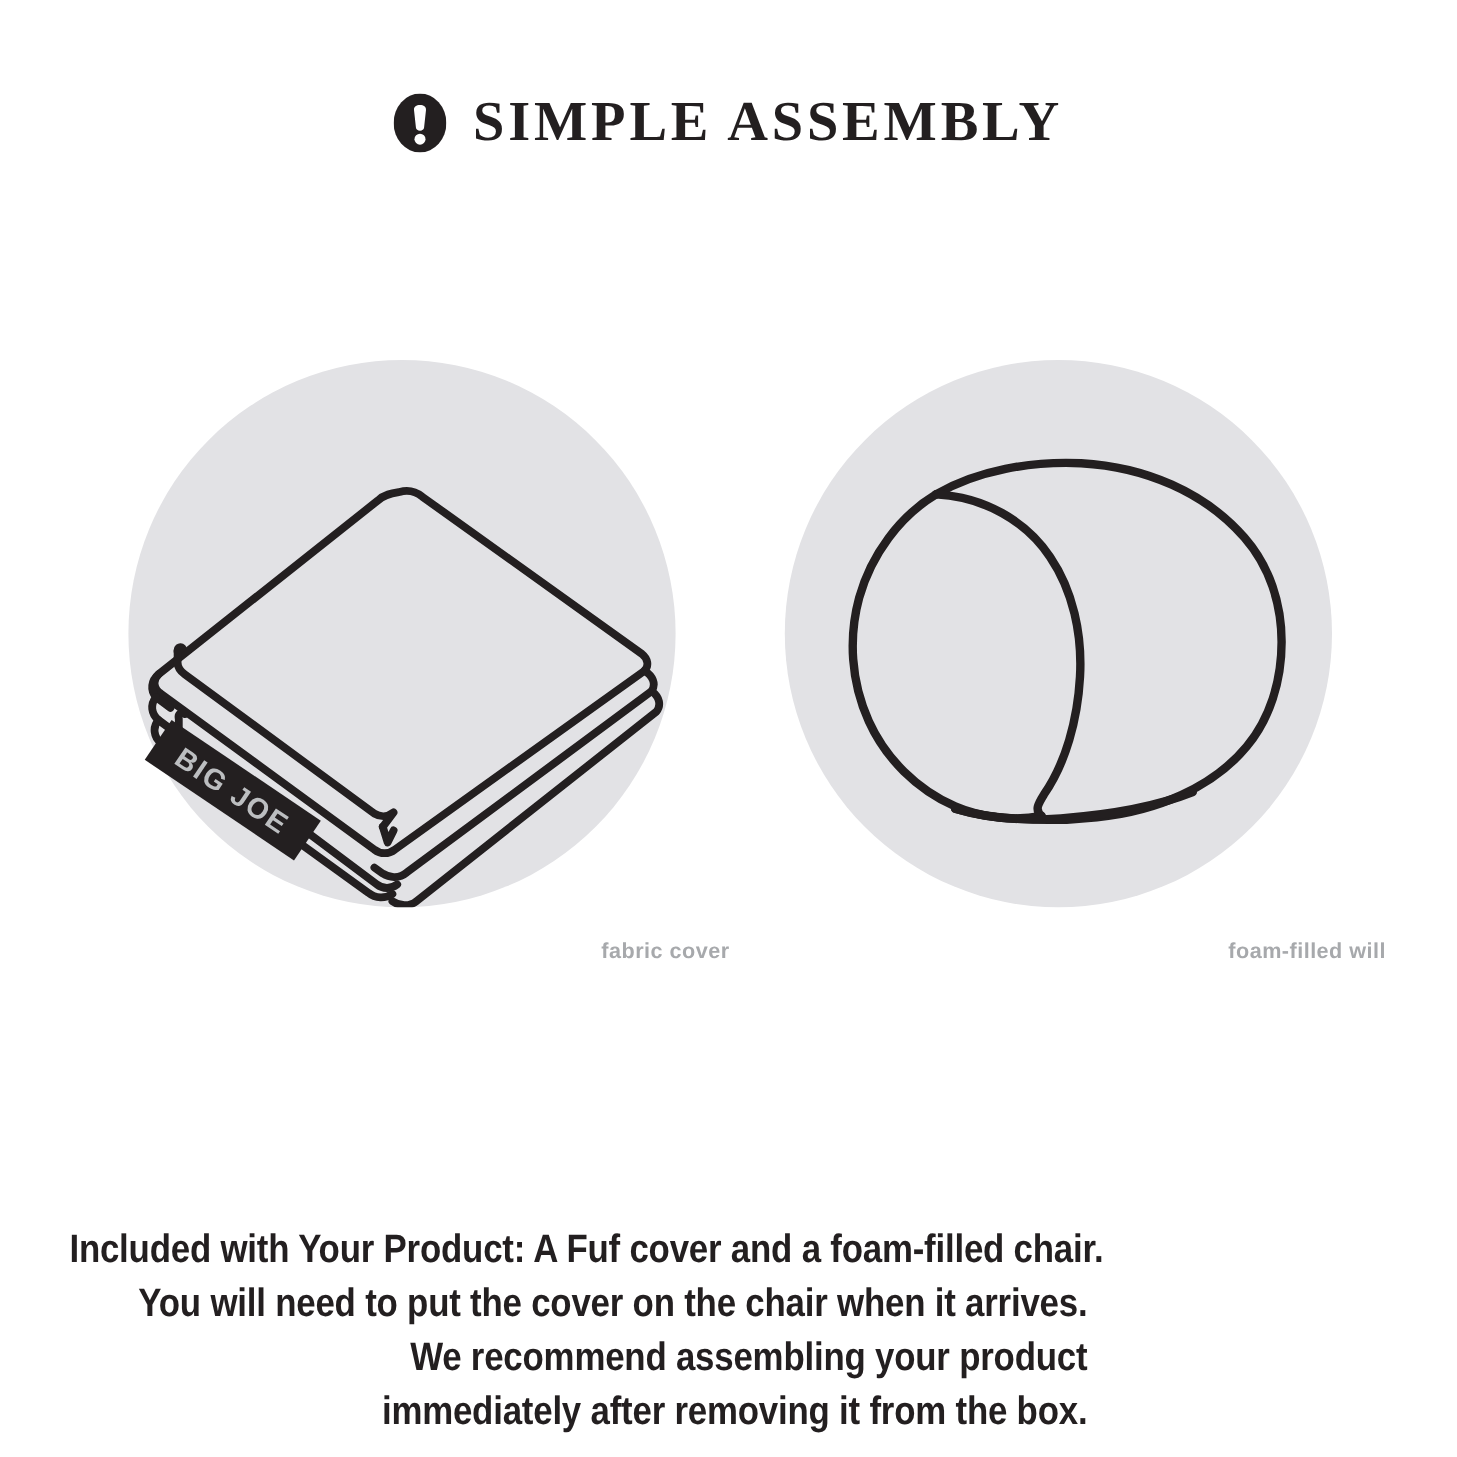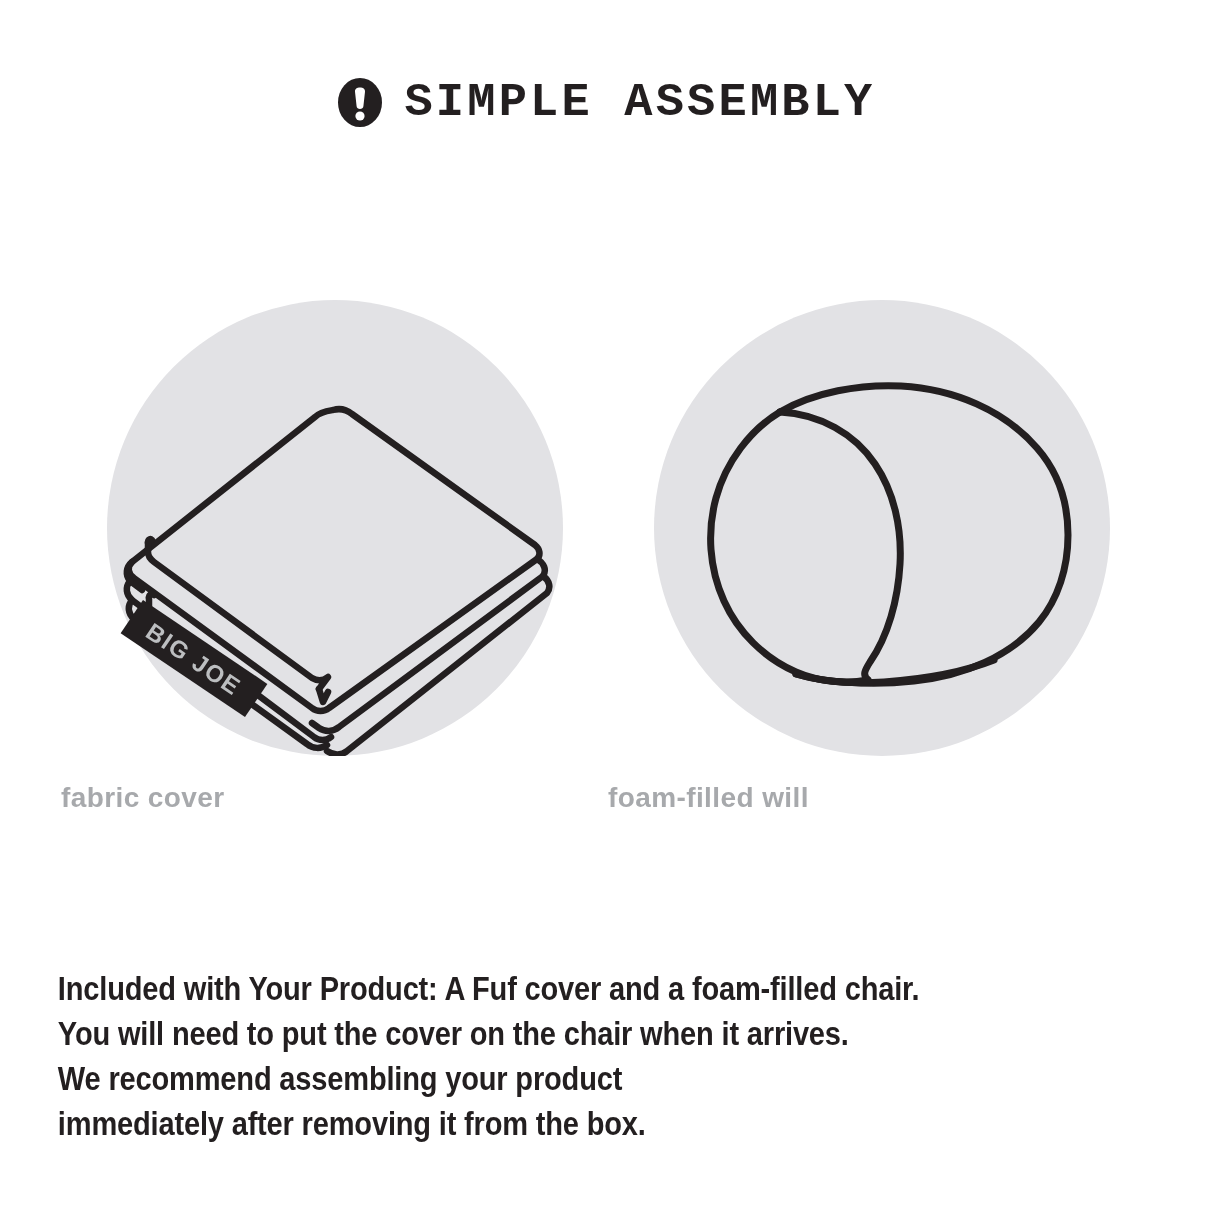--- a/index.html
+++ b/index.html
@@ -33,21 +33,21 @@
     justify-content: center;
     gap: 22px;
   }
   .alert-icon {
     width: 44px;
     height: 49px;
     display: block;
     flex: 0 0 auto;
   }
   .page-title {
-    font-family: Liberation Mono, monospace;
+    font-family: Liberation Serif, serif;
     font-size: 47px;
     font-weight: 700;
     letter-spacing: 3.2px;
     color: #231f20;
     line-height: 1;
     white-space: nowrap;
   }
 
   
   .illustrations {
@@ -84,35 +84,35 @@
     position: absolute;
     inset: 0;
     width: 456px;
     height: 456px;
   }
   .caption {
     position: absolute;
     top: 482px;
     left: 0;
     width: 100%;
-    text-align: left;
+    text-align: right;
     font-family: "Liberation Sans", sans-serif;
-    font-size: 28px;
+    font-size: 18px;
     font-weight: 700;
     letter-spacing: 0.4px;
     color: #a7a9ac;
   }
 
   
   .footnote {
     position: absolute;
-    top: 966px;
+    top: 1018px;
     left: 0;
     width: 964px;
-    text-align: left;
+    text-align: right;
   }
   .footnote-line {
     font-family: "Liberation Sans", sans-serif;
     font-size: 33px;
     font-weight: 700;
     line-height: 45px;
     color: #231f20;
     letter-spacing: -0.2px;
     white-space: nowrap;
     transform: scaleX(0.88);

